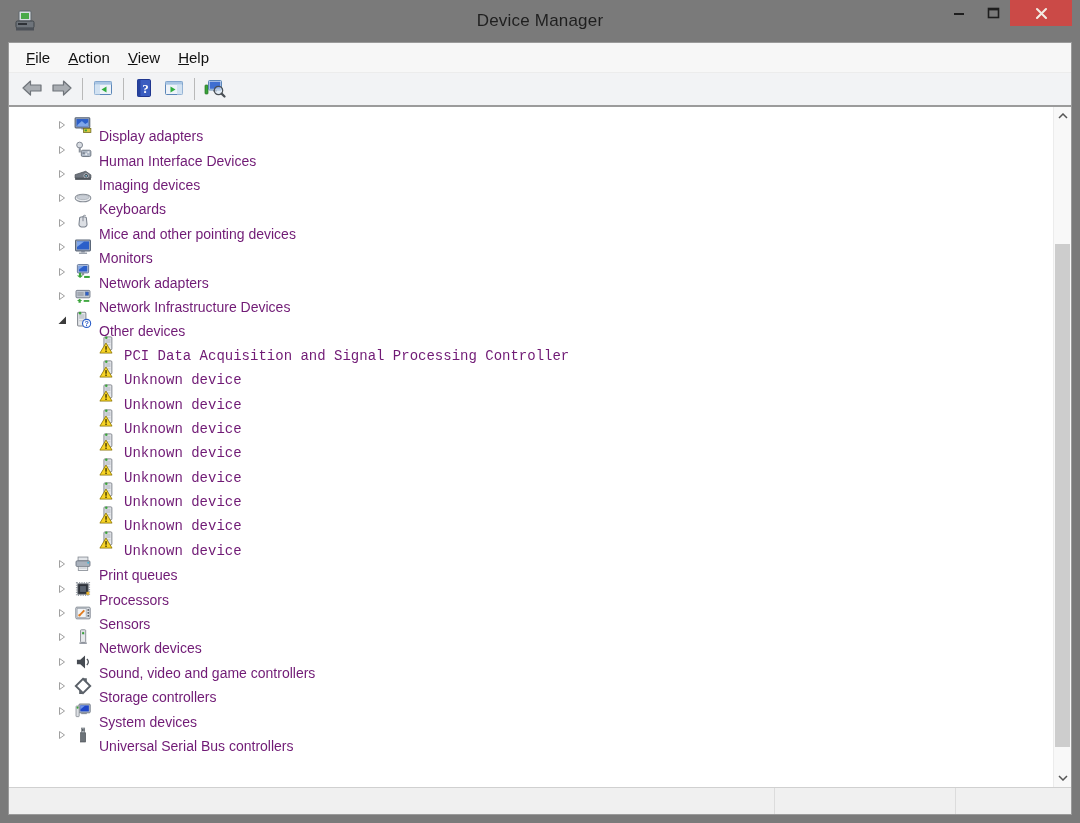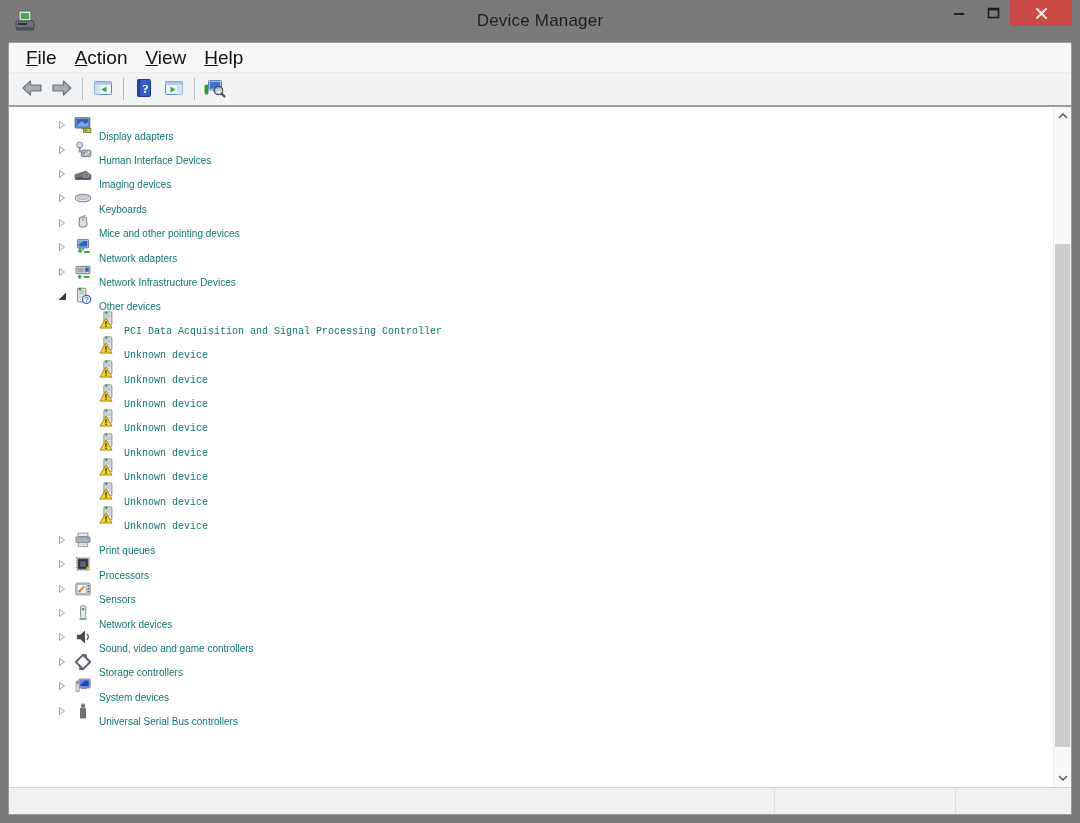--- a/index.html
+++ b/index.html
@@ -13,37 +13,37 @@
   .controls { position:absolute; right:8px; top:0; display:flex; height:26px; }
   .ctrl { border:none; background:transparent; width:34px; height:26px; display:flex; align-items:center; justify-content:center; cursor:default; }
   .ctrl.close { width:62px; background:#cb4a47; }
 
   
   .body { position:absolute; left:8px; top:42px; width:1064px; height:773px;
           background:#ffffff; border:1px solid #9a9a9a; display:flex; flex-direction:column; }
 
   .menubar { height:30px; background:#f7f7f7; display:flex; align-items:center; padding-left:8px;
              border-bottom:1px solid #ececec; flex:0 0 auto; }
-  .menu-item { padding:3px 9px; font-size:19px; color:#111; }
+  .menu-item { padding:3px 9px; font-size:15px; color:#111; }
   .menu-item .accel { text-decoration:underline; }
 
   .toolbar { height:34px; background:#f2f3f5; display:flex; align-items:center; padding-left:8px;
              border-bottom:2px solid #9b9b9b; flex:0 0 auto; }
   .tb-btn { width:30px; height:28px; border:none; background:transparent; display:flex; align-items:center; justify-content:center; }
   .tb-sep { width:1px; height:22px; background:#b9b9b9; margin:0 5px; }
 
   
   .treewrap { flex:1 1 auto; display:flex; min-height:0; background:#fff; }
   .tree { flex:1 1 auto; padding-top:6px; overflow:hidden; }
   .tree-row { height:24.4px; display:flex; align-items:center; white-space:nowrap; }
   .tree-row.lvl0 { padding-left:46px; }
   .tree-row.lvl1 { padding-left:90px;font-family:Liberation Mono, monospace; }
   .arrow { width:14px; height:14px; margin-right:5px; display:inline-flex; align-items:center; justify-content:center; flex:0 0 auto; }
   .nodeicon { width:18px; height:18px; margin-right:7px; display:inline-flex; flex:0 0 auto; }
-  .nodelabel { font-size:10px; color:#0f766e;margin-top:22px; }
+  .nodelabel { font-size:14px; color:#701a75;margin-top:22px; }
 
   
   .scrollbar { flex:0 0 18px; background:#f8f8f8; border-left:1px solid #ececec; display:flex; flex-direction:column; }
   .sb-btn { height:18px; display:flex; align-items:center; justify-content:center; flex:0 0 auto; }
   .sb-track { flex:1 1 auto; position:relative; }
   .sb-thumb { position:absolute; left:1px; right:1px; top:119px; height:503px; background:#cdcdcd; }
 
   
   .statusbar { flex:0 0 27px; background:#f0f0f0; border-top:1px solid #d0d0d0; display:flex; }
   .sb-cell { height:100%; }
@@ -227,20 +227,37 @@
             <span class="nodelabel">Mice and other pointing devices</span>
           </div>
           <div class="tree-row lvl0">
             <span class="arrow">
               <svg width="8" height="10" viewBox="0 0 8 10">
                 <path d="M1.5 1.5 L6.5 5 L1.5 8.5 Z" fill="#ffffff" stroke="#a0a0a0" stroke-width="1"></path>
               </svg>
             </span>
             <span class="nodeicon">
               <svg width="18" height="18" viewBox="0 0 16 16">
+                <rect x="1.4" y="1.8" width="13.2" height="9.6" rx="0.8" fill="#aab3c2" stroke="#5a6678"></rect>
+                <rect x="2.6" y="3" width="10.8" height="7.2" fill="#2c5fc9"></rect>
+                <path d="M2.6 3 L9 3 L2.6 8 Z" fill="#7fa6e8"></path>
+                <rect x="6.4" y="11.4" width="3.2" height="1.5" fill="#7d8696"></rect>
+                <rect x="4.4" y="12.9" width="7.2" height="1.3" fill="#9aa1ac"></rect>
+              </svg>
+            </span>
+            <span class="nodelabel">Monitors</span>
+          </div>
+          <div class="tree-row lvl0">
+            <span class="arrow">
+              <svg width="8" height="10" viewBox="0 0 8 10">
+                <path d="M1.5 1.5 L6.5 5 L1.5 8.5 Z" fill="#ffffff" stroke="#a0a0a0" stroke-width="1"></path>
+              </svg>
+            </span>
+            <span class="nodeicon">
+              <svg width="18" height="18" viewBox="0 0 16 16">
                 <rect x="3" y="1.4" width="10" height="7.4" rx="0.8" fill="#b9c6dc" stroke="#5b6f96" stroke-width="0.8"></rect>
                 <rect x="4.2" y="2.6" width="7.6" height="5" fill="#2c5fc9"></rect>
                 <path d="M4.2 2.6 L8.6 2.6 L4.2 6 Z" fill="#7fa6e8"></path>
                 <rect x="7" y="8.8" width="2" height="2" fill="#8b919b"></rect>
                 <path d="M4.4 13.4 L4.4 11 L2.6 11 L5.4 8.6 L8.2 11 L6.4 11 L6.4 13.4 Z" fill="#3aa43a" transform="rotate(180 5.4 11)"></path>
                 <rect x="9" y="11.5" width="5" height="1.8" fill="#3aa43a"></rect>
               </svg>
             </span>
             <span class="nodelabel">Network adapters</span>
           </div>

